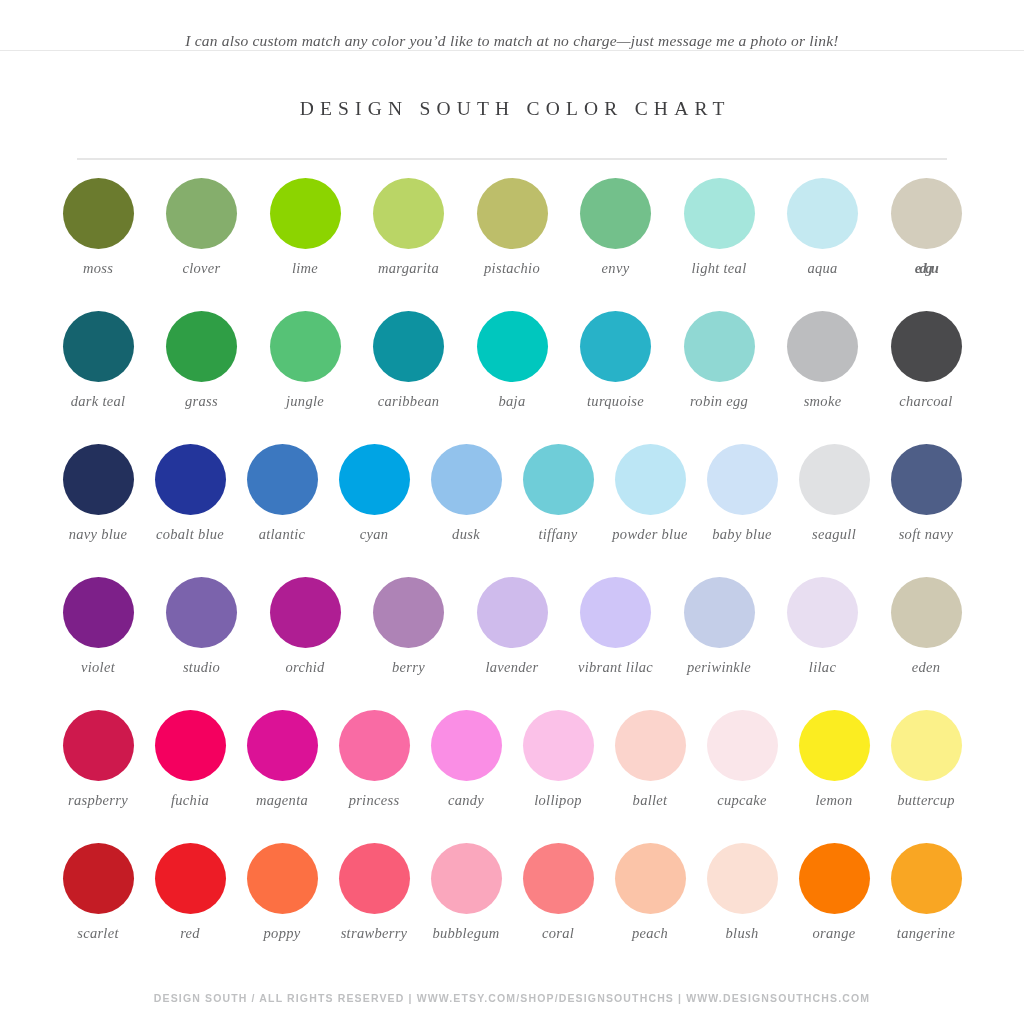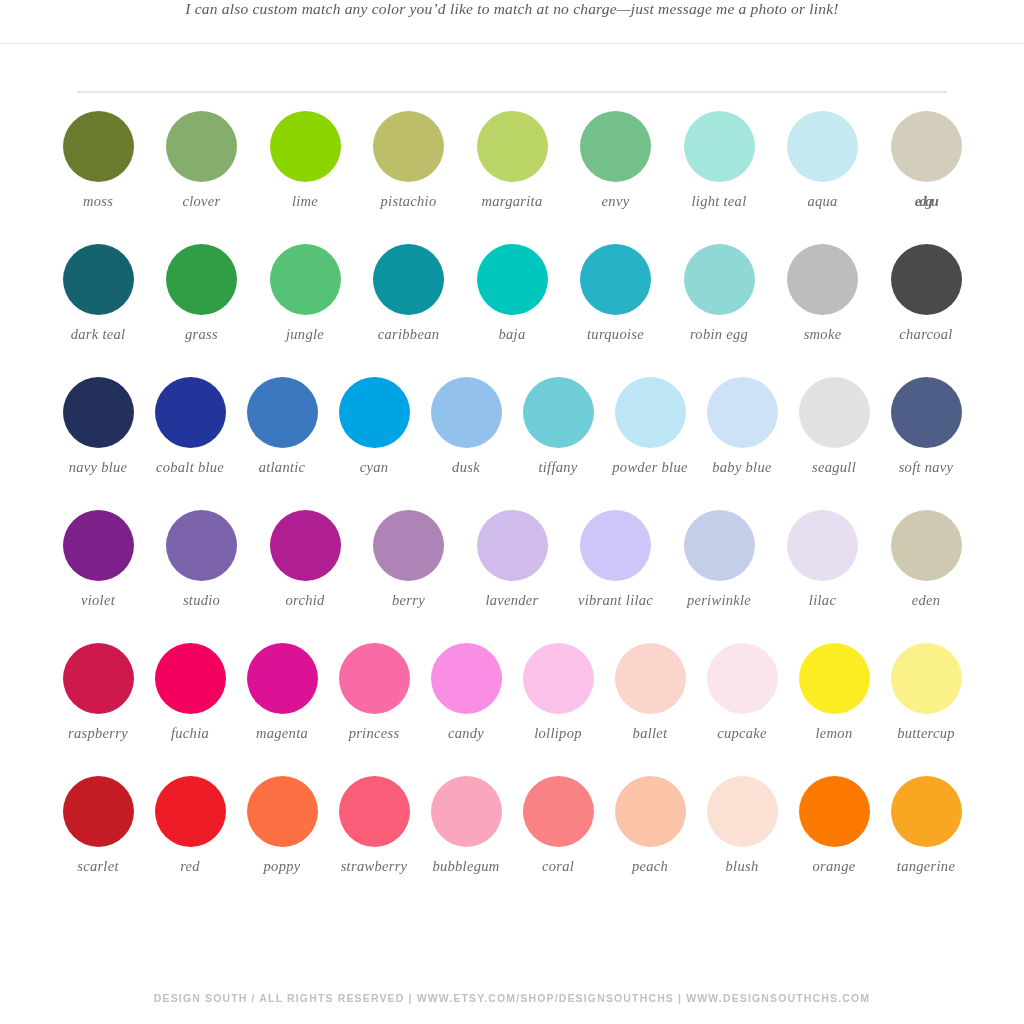--- a/index.html
+++ b/index.html
@@ -11,23 +11,23 @@
     width: 1024px;
     height: 1024px;
     font-family: "Liberation Serif", serif;
     color: #58595b;
     overflow: hidden;
     position: relative;
   }
 
   
   .banner {
-    height: 44px;
+    height: 51px;
     display: flex;
-    align-items: flex-start;
+    align-items: flex-end;
     justify-content: center;
     border-bottom: 1px solid #e8e8e8;
     box-sizing: border-box;
   }
   .banner-text {
     font-family: "Liberation Serif", serif;
     font-style: italic;
     font-size: 15.5px;
     letter-spacing: 0.2px;
     color: #59595b;
@@ -110,44 +110,45 @@
   }
 </style>
 </head>
 <body>
 
 <div class="banner">
   <span class="banner-text">I can also custom match any color you’d like to match at no charge—just message me a photo or link!</span>
 </div>
 
 <div class="title-wrap">
+  <div class="chart-title">DESIGN SOUTH COLOR CHART</div>
   <div class="title-rule"></div>
 </div>
 
 <div class="grid" id="grid">
     <div class="row">
       <div class="cell">
         <div class="swatch" title="moss" style="background: rgb(107, 123, 46);"></div>
         <div class="swatch-label">moss</div>
       </div>
       <div class="cell">
         <div class="swatch" title="clover" style="background: rgb(133, 174, 108);"></div>
         <div class="swatch-label">clover</div>
       </div>
       <div class="cell">
         <div class="swatch" title="lime" style="background: rgb(140, 212, 0);"></div>
         <div class="swatch-label">lime</div>
       </div>
       <div class="cell">
+        <div class="swatch" title="margarita" style="background: rgb(186, 213, 102);"></div>
+        <div class="swatch-label">margarita</div>
+      </div>
+      <div class="cell">
         <div class="swatch" title="pistachio" style="background: rgb(189, 190, 106);"></div>
         <div class="swatch-label">pistachio</div>
-      </div>
-      <div class="cell">
-        <div class="swatch" title="margarita" style="background: rgb(186, 213, 102);"></div>
-        <div class="swatch-label">margarita</div>
       </div>
       <div class="cell">
         <div class="swatch" title="envy" style="background: rgb(115, 192, 139);"></div>
         <div class="swatch-label">envy</div>
       </div>
       <div class="cell">
         <div class="swatch" title="light teal" style="background: rgb(165, 230, 220);"></div>
         <div class="swatch-label">light teal</div>
       </div>
       <div class="cell">

